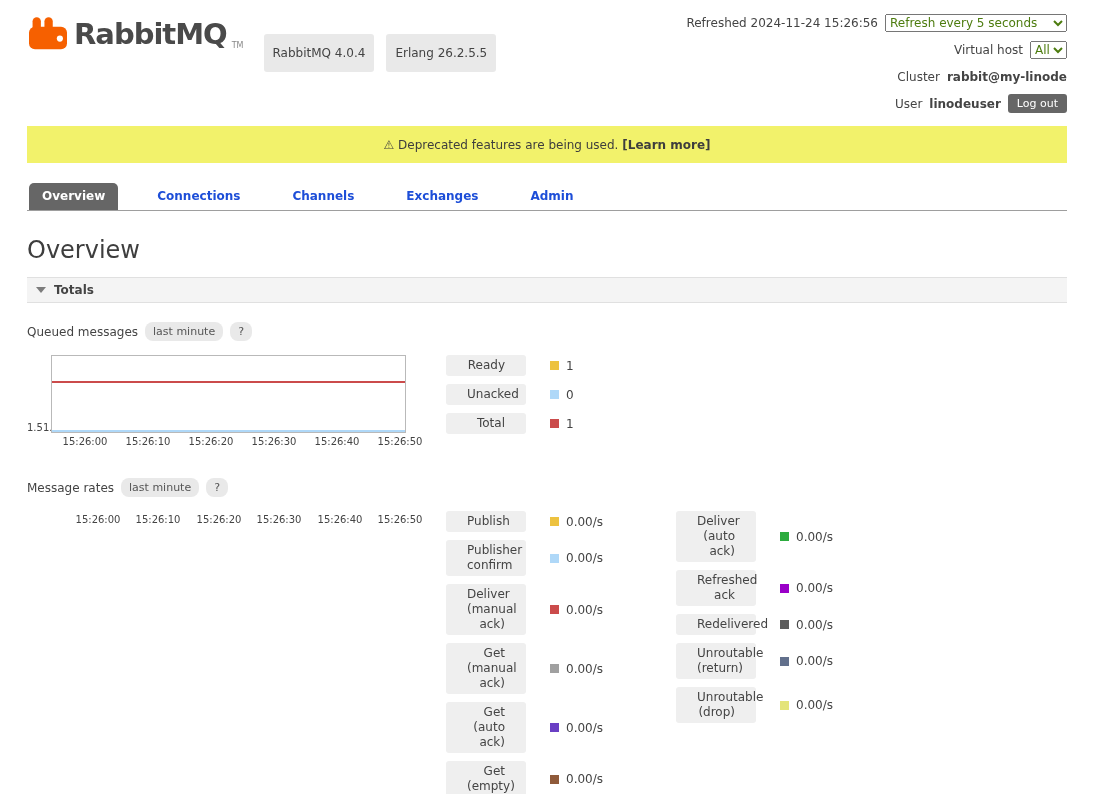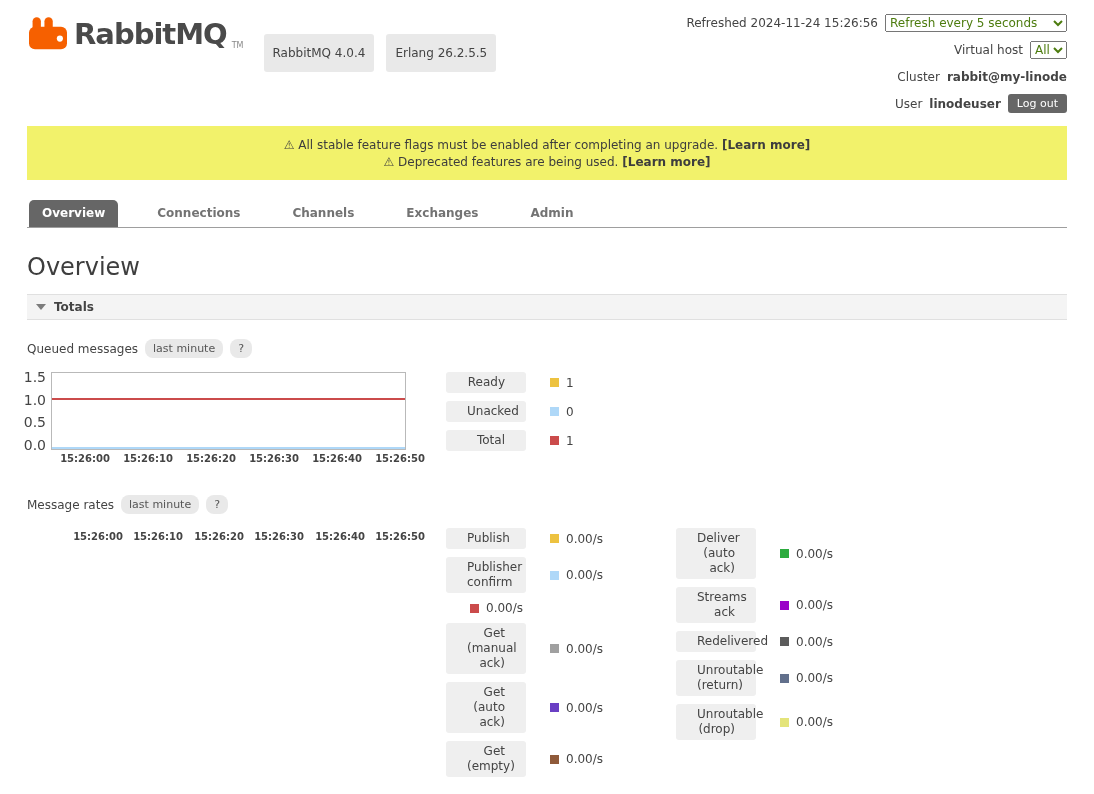--- a/index.html
+++ b/index.html
@@ -25,40 +25,40 @@
   .refresh-select { width: 182px; }
   .logout-btn { background: #666; color: #fff; border: none; border-radius: 3px; padding: 3px 9px; font-size: 11px; cursor: pointer; font-family: inherit; }
 
   
   .banner { background: #f2f26b; margin-top: 6px; padding: 9px 0 11px; text-align: center; font-size: 12px; color: #3d3d3d; }
   .banner .line { margin-top: 3px; }
   .banner .learn { font-weight: bold; cursor: pointer; }
 
   
   .tabs { display: flex; gap: 26px; margin-top: 20px; border-bottom: 1px solid #9e9e9e; padding-left: 2px; align-items: flex-end; }
-  .tab { padding: 6px 13px 7px; font-size: 12px; font-weight: bold; color: #737373; cursor: pointer; border-radius: 5px 5px 0 0; white-space: nowrap; }
+  .tab { padding: 6px 13px 7px; font-size: 12px; font-weight: bold; color: #1d4ed8; cursor: pointer; border-radius: 5px 5px 0 0; white-space: nowrap; }
   .tab.active { background: #666; color: #fff; }
 
   h1 { font-size: 24px; font-weight: 400; color: #3e3e3e; margin-top: 25px; }
 
   .section-bar { margin-top: 13px; background: #f4f4f4; border-top: 1px solid #e0e0e0; border-bottom: 1px solid #e0e0e0; padding: 5px 9px; display: flex; align-items: center; gap: 8px; cursor: pointer; }
   .section-title { font-weight: bold; font-size: 12px; color: #444; }
   .tri { width: 0; height: 0; border-left: 5px solid transparent; border-right: 5px solid transparent; border-top: 6px solid #7c7c7c; }
 
   .chart-label-row { margin-top: 19px; display: flex; align-items: center; gap: 7px; font-size: 12px; color: #444; }
   .range-box, .help-box { background: #e9e9e9; color: #555; border-radius: 8px; padding: 3px 8px; font-size: 11px; cursor: pointer; }
 
   .charts-row { display: flex; align-items: flex-start; margin-top: 14px; }
   .c-row { display: flex; align-items: stretch; }
-  .y-col { display: flex; flex-direction: column; justify-content: space-between; align-items: flex-end; padding-right: 5px; font-size: 14px; color: #444; }
+  .y-col { display: flex; flex-direction: row; justify-content: space-between; align-items: flex-end; padding-right: 5px; font-size: 10px; color: #444; }
   .y-tick { white-space: nowrap; line-height: 10px; }
   .plot { position: relative; border: 1px solid #b9b9b9; background: #fff; overflow: hidden; }
   .s-line { position: absolute; left: 0; right: 0; height: 2px; }
   .x-row { position: relative; height: 15px; }
-  .x-tick { position: absolute; top: 3px; transform: translateX(-50%); font-size: 10px; color: #444; white-space: nowrap; font-weight: bold; }
+  .x-tick { position: absolute; top: 3px; transform: translateX(-50%); font-size: 10px; color: #444; white-space: nowrap; }
 
   .legend { margin-left: 40px; }
   .legend-cols { display: flex; }
   .leg-col { width: 230px; }
   .leg-row { display: flex; align-items: center; margin-bottom: 8px; }
   .leg-label { background: #efefef; border-radius: 3px; padding: 3px 21px; width: 80px; text-align: right; font-size: 12px; line-height: 15px; white-space: pre-line; color: #444; }
   .swatch { width: 9px; height: 9px; display: inline-block; margin-left: 24px; margin-right: 7px; flex: none; }
   .leg-value { font-size: 12px; color: #444; white-space: nowrap; }
 
   .rates-gap { margin-top: 30px; }
@@ -105,24 +105,20 @@
       <div class="hr-row">
         <span>User</span>
         <b>linodeuser</b>
         <button class="logout-btn">Log out</button>
       </div>
     </div>
   </div>
 
   <div class="banner">
     <div class="line">
-      <span>⚠ All stable feature flags must be enabled after completing an upgrade.</span>
-      <b class="learn">[Learn more]</b>
-    </div>
-    <div class="line">
       <span>⚠ Deprecated features are being used.</span>
       <b class="learn">[Learn more]</b>
     </div>
   </div>
 
   <div class="tabs">
       <div class="tab active">Overview</div>
       <div class="tab">Connections</div>
       <div class="tab">Channels</div>
       <div class="tab">Exchanges</div>
@@ -207,20 +203,22 @@
             <span class="swatch" style="background: rgb(237, 194, 64);"></span>
             <span class="leg-value">0.00/s</span>
           </div>
           <div class="leg-row">
             <div class="leg-label">Publisher
 confirm</div>
             <span class="swatch" style="background: rgb(175, 216, 248);"></span>
             <span class="leg-value">0.00/s</span>
           </div>
           <div class="leg-row">
+            <div class="leg-label">Deliver
+(manual ack)</div>
             <span class="swatch" style="background: rgb(203, 75, 75);"></span>
             <span class="leg-value">0.00/s</span>
           </div>
           <div class="leg-row">
             <div class="leg-label">Get (manual
 ack)</div>
             <span class="swatch" style="background: rgb(160, 160, 160);"></span>
             <span class="leg-value">0.00/s</span>
           </div>
           <div class="leg-row">
@@ -236,21 +234,21 @@
           </div>
         </div>
         <div class="leg-col">
           <div class="leg-row">
             <div class="leg-label">Deliver (auto
 ack)</div>
             <span class="swatch" style="background: rgb(44, 171, 62);"></span>
             <span class="leg-value">0.00/s</span>
           </div>
           <div class="leg-row">
-            <div class="leg-label">Streams
+            <div class="leg-label">Refreshed
 ack</div>
             <span class="swatch" style="background: rgb(154, 0, 200);"></span>
             <span class="leg-value">0.00/s</span>
           </div>
           <div class="leg-row">
             <div class="leg-label">Redelivered</div>
             <span class="swatch" style="background: rgb(92, 92, 92);"></span>
             <span class="leg-value">0.00/s</span>
           </div>
           <div class="leg-row">

